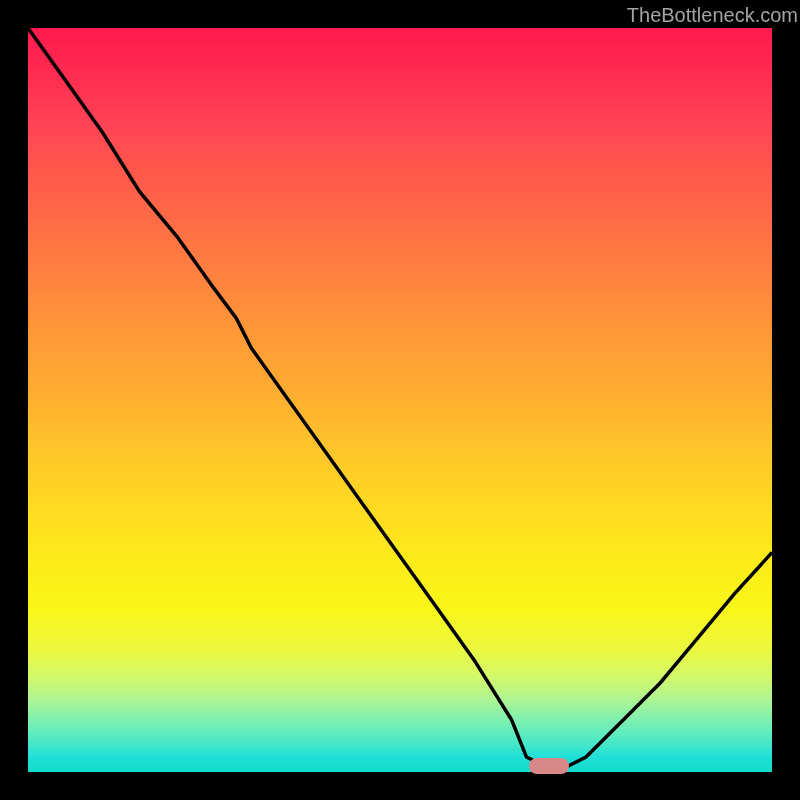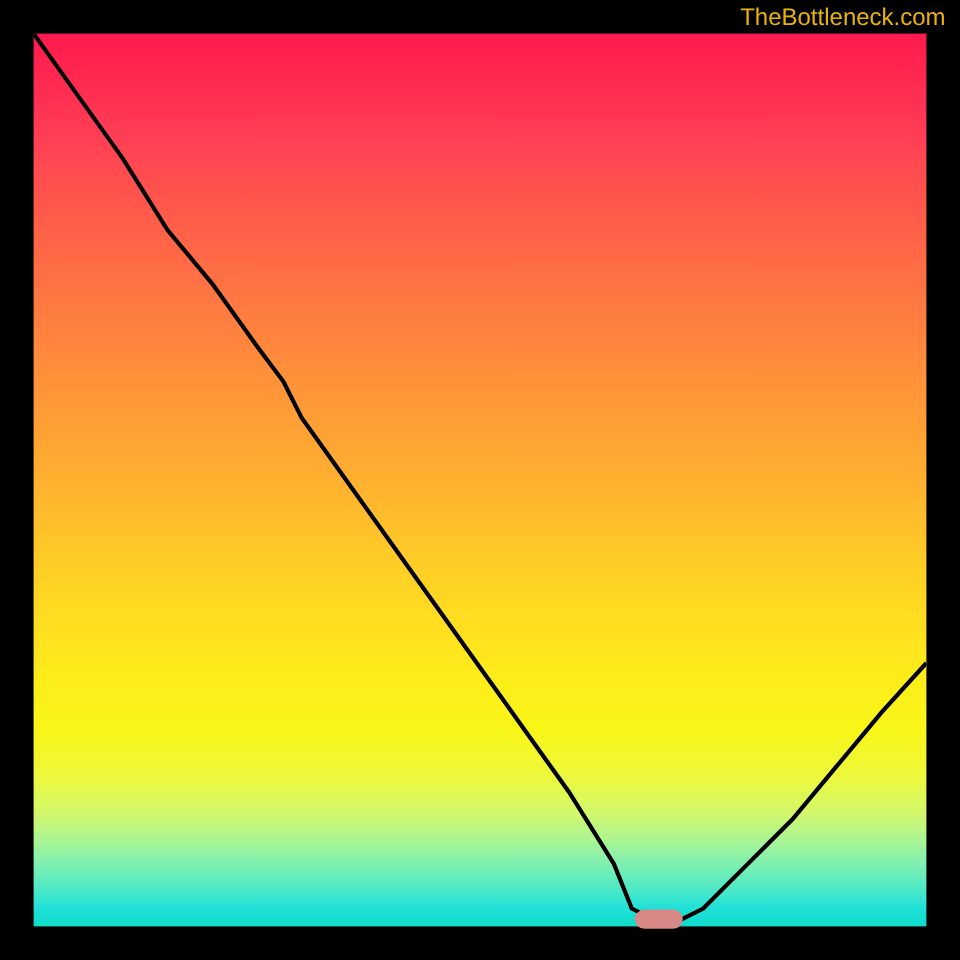--- a/index.html
+++ b/index.html
@@ -10,22 +10,22 @@
     body {
       width: 800px;
       height: 800px;
       background: #000;
       position: relative;
       font-family: Arial, sans-serif;
     }
     .watermark {
       position: absolute;
       top: 4px;
-      right: 12px;
-      color: #eab308;
+      right: 2px;
+      color: #a3a3a3;
       font-size: 20px;
       font-weight: 500;
       z-index: 10;
     }
     .chart-area {
       position: absolute;
       top: 28px;
       left: 28px;
       width: 744px;
       height: 744px;

